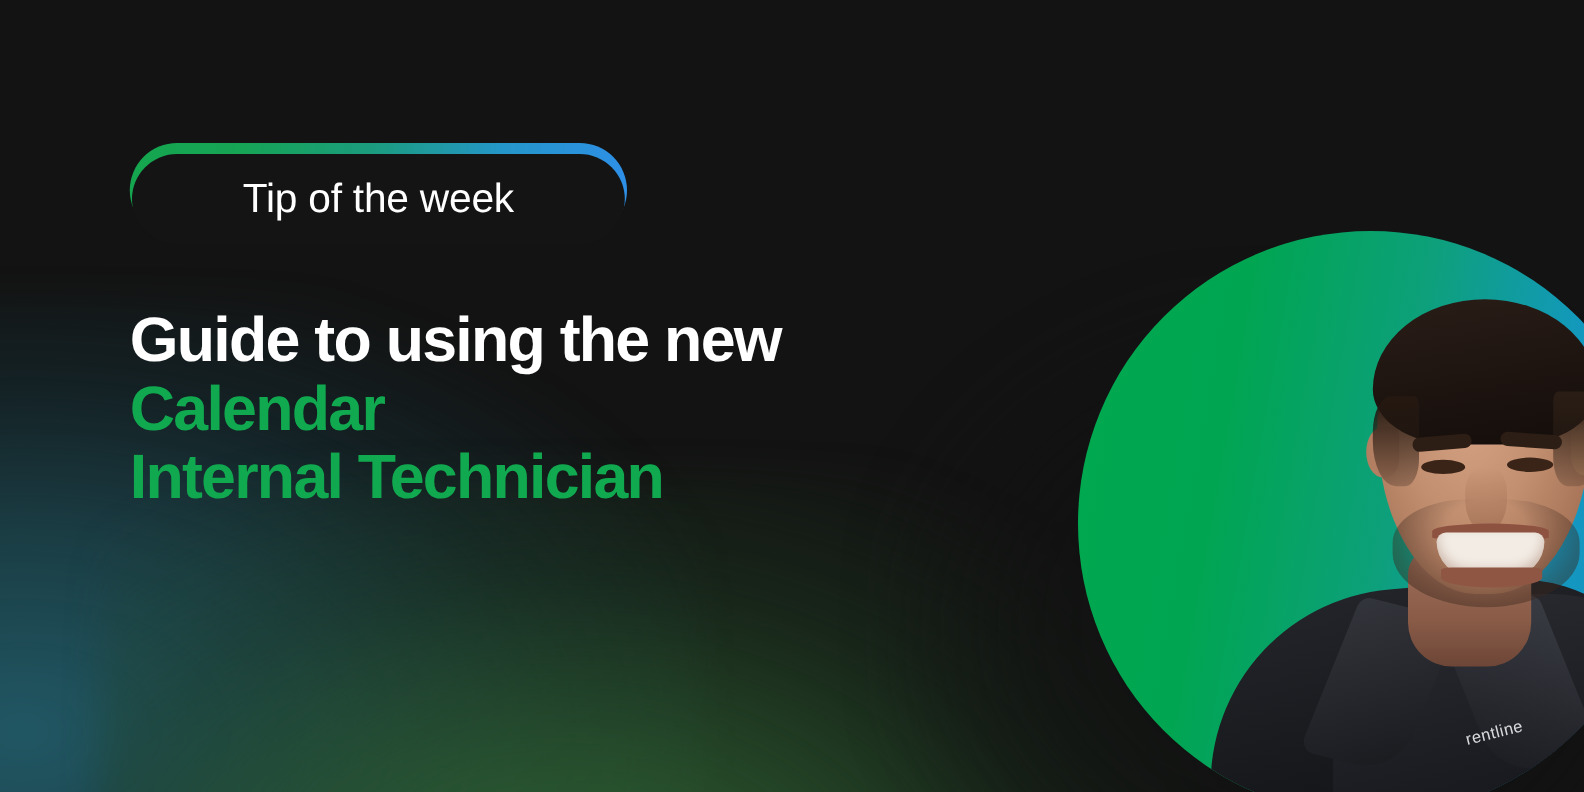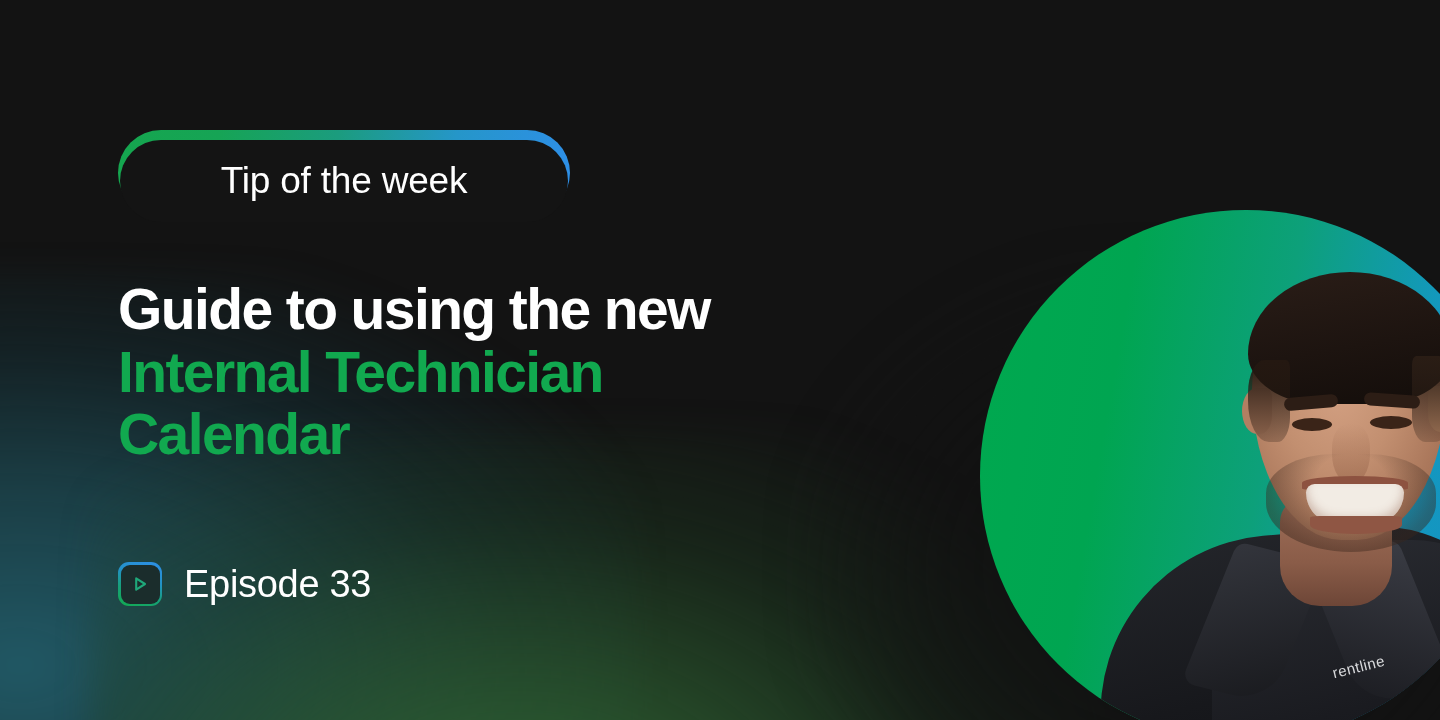--- a/index.html
+++ b/index.html
@@ -304,28 +304,18 @@
 <div class="content">
 
   <div class="pill">
     <div class="pill-inner">
       <span class="pill-text">Tip of the week</span>
     </div>
   </div>
 
   <h1 class="headline">
     <span class="hl-white">Guide to using the new</span>
+    <span class="hl-green">Calendar</span>
     <span class="hl-green">Internal Technician</span>
-    <span class="hl-green">Calendar</span>
   </h1>
 
-  <div class="episode-row">
-    <div class="play-badge">
-      <div class="play-badge-inner">
-        <svg width="18" height="18" viewBox="0 0 18 18" aria-hidden="true">
-          <path d="M5.2 3.4 L14 9 L5.2 14.6 Z" fill="none" stroke="#1FA87A" stroke-width="2.1" stroke-linejoin="round" stroke-linecap="round"></path>
-        </svg>
-      </div>
-    </div>
-    <span class="episode-text">Episode 33</span>
-  </div>
 
 </div>
 
 </body></html>

